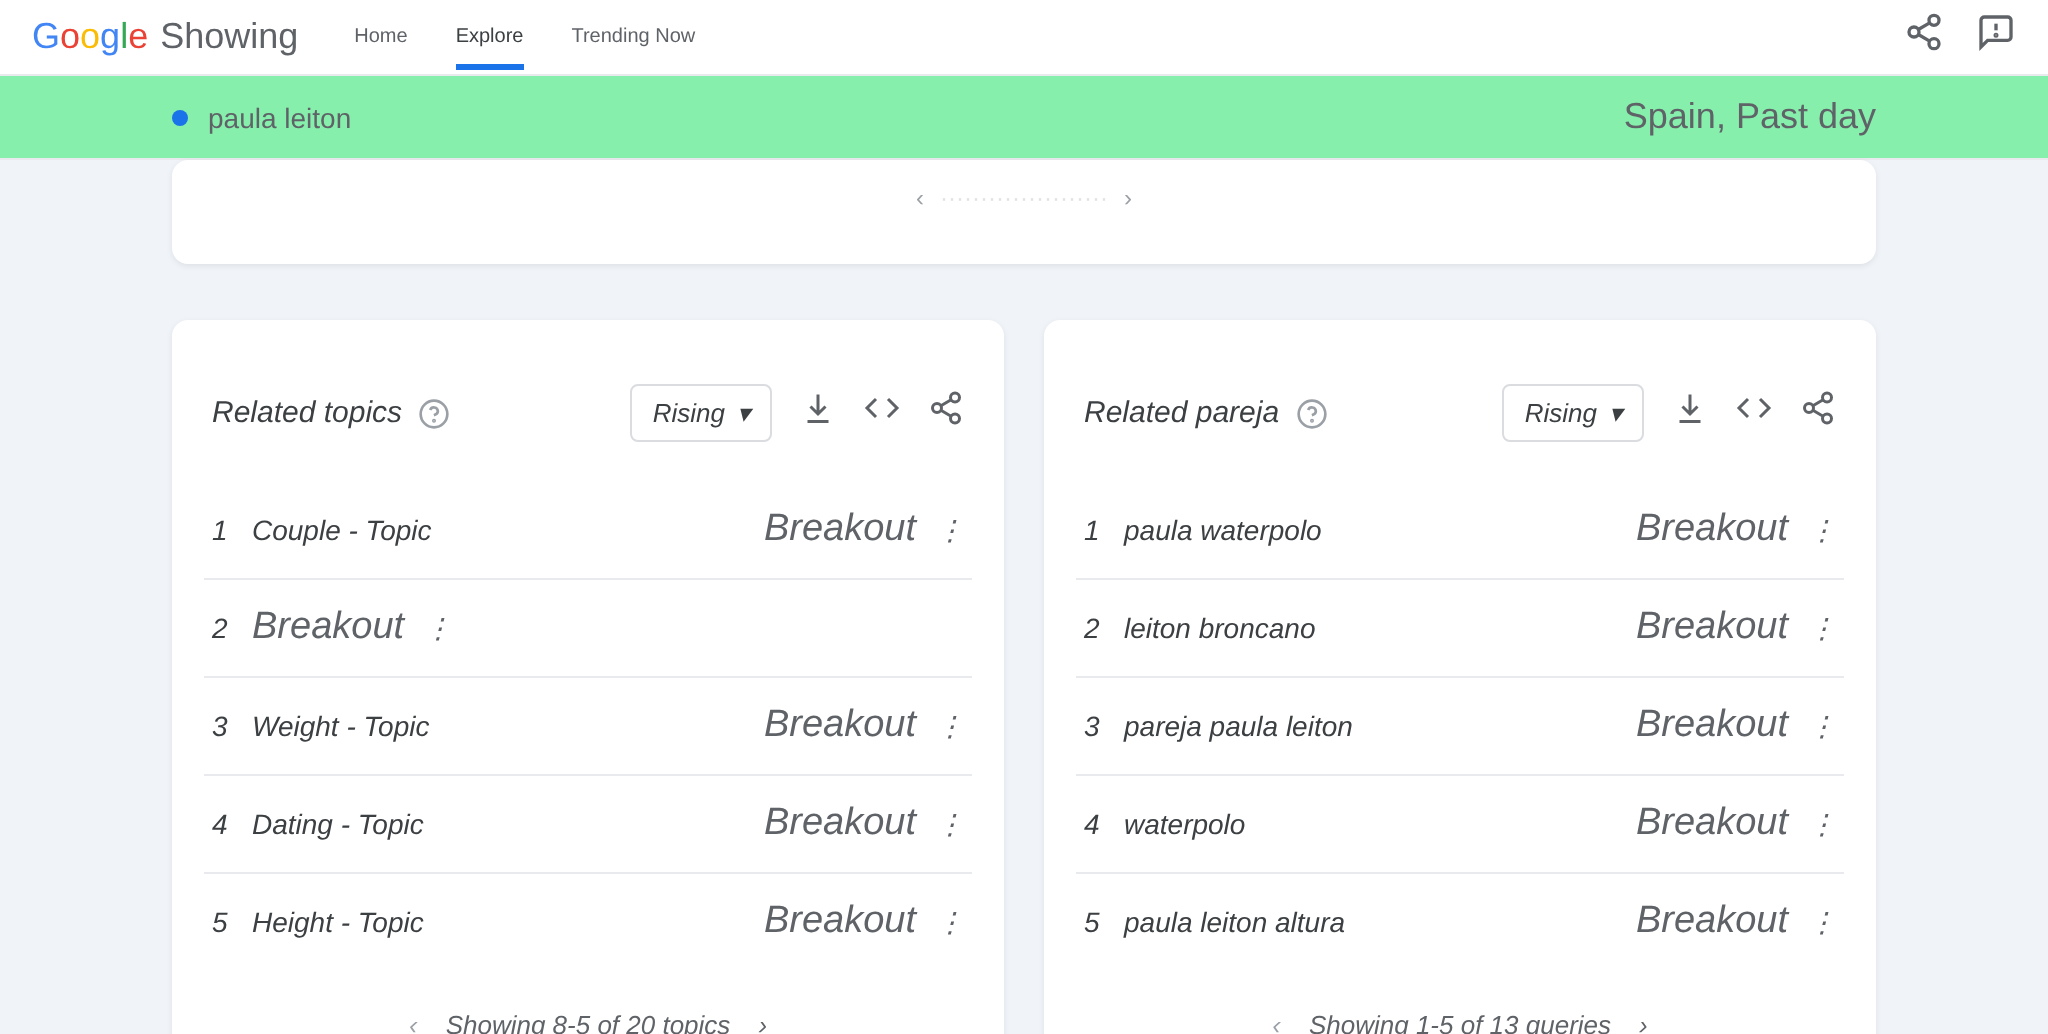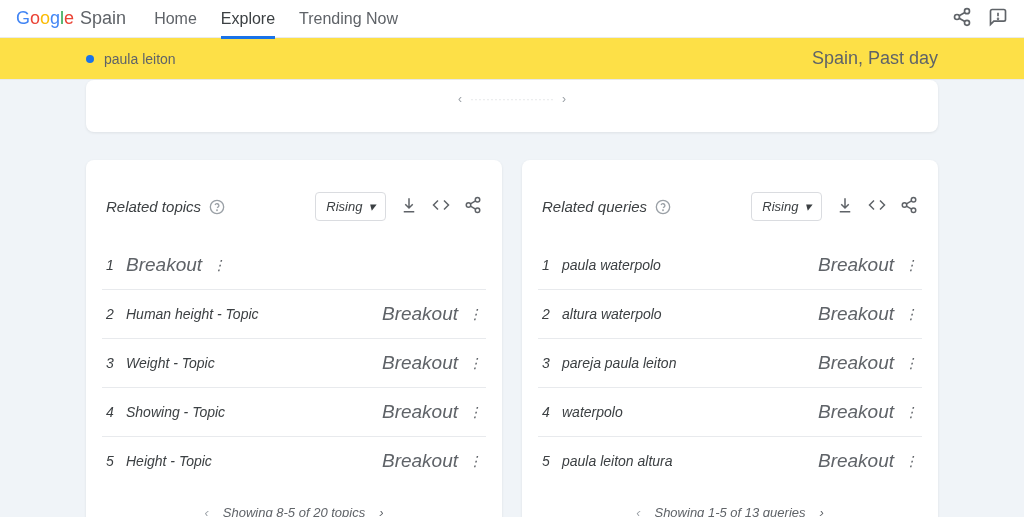--- a/index.html
+++ b/index.html
@@ -10,27 +10,27 @@
     .logo { display: flex; align-items: center; gap: 4px; font-size: 18px; font-weight: 500; }
     .logo-google { display: inline-flex; }
     .logo-g { color: #4285f4; }
     .logo-o1 { color: #ea4335; }
     .logo-o2 { color: #fbbc05; }
     .logo-g2 { color: #4285f4; }
     .logo-l { color: #34a853; }
     .logo-e { color: #ea4335; }
     .logo-trends { color: #5f6368; font-weight: 400; margin-left: 2px; }
     .nav { display: flex; gap: 24px; }
-    .nav-item { color: #5f6368; font-size: 16px; font-weight: 500; cursor: pointer; padding: 10px 0; position: relative; }
+    .nav-item { color: #5f6368; font-size: 10px; font-weight: 500; cursor: pointer; padding: 10px 0; position: relative; }
     .nav-item.active { color: #3c4043; }
     .nav-item.active::after { content: ''; position: absolute; bottom: -1px; left: 0; right: 0; height: 3px; background: #1a73e8; }
     .header-right { display: flex; align-items: center; gap: 16px; }
     .header-icon { color: #5f6368; cursor: pointer; }
     
-    .subheader { background: #fde047; padding: 10px 86px; display: flex; justify-content: space-between; align-items: center; border-bottom: 1px solid #e8eaed; }
+    .subheader { background: #86efac; padding: 10px 86px; display: flex; justify-content: space-between; align-items: center; border-bottom: 1px solid #e8eaed; }
     .search-term { display: flex; align-items: center; gap: 10px; font-size: 14px; color: #5f6368; }
     .search-dot { width: 8px; height: 8px; border-radius: 50%; background: #1a73e8; }
     .breadcrumb { font-size: 18px; color: #5f6368; }
     
     .content { padding: 0 86px; display: flex; gap: 20px; }
     .preview-card { background: #fff; border-radius: 8px; box-shadow: 0 1px 3px rgba(0,0,0,0.08); flex: 1; margin-bottom: 28px; padding: 12px 20px; height: 52px; }
     .preview-nav { display: flex; justify-content: center; align-items: center; gap: 8px; font-size: 12px; color: #9aa0a6; }
     
     .card { background: #fff; border-radius: 8px; box-shadow: 0 1px 3px rgba(0,0,0,0.08); flex: 1; padding: 32px 16px 16px; font-style: italic; }
     .card-header { display: flex; justify-content: space-between; align-items: center; margin-bottom: 20px; padding: 0 4px; }
@@ -58,21 +58,21 @@
   <div class="header-left">
     <div class="logo">
       <span class="logo-google">
         <span class="logo-g">G</span>
           <span class="logo-o1">o</span>
           <span class="logo-o2">o</span>
           <span class="logo-g2">g</span>
           <span class="logo-l">l</span>
           <span class="logo-e">e</span>
       </span>
-      <span class="logo-trends">Spain</span>
+      <span class="logo-trends">Showing</span>
     </div>
     <div class="nav">
       <div class="nav-item">Home</div>
       <div class="nav-item active">Explore</div>
       <div class="nav-item">Trending Now</div>
     </div>
   </div>
   <div class="header-right">
     <span class="header-icon">
       <svg width="20" height="20" viewBox="0 0 24 24" fill="none" stroke="currentColor" stroke-width="2">
@@ -147,59 +147,59 @@
               <circle cx="18" cy="19" r="3"></circle>
               <line x1="8.6" y1="13.5" x2="15.4" y2="17.5"></line>
               <line x1="15.4" y1="6.5" x2="8.6" y2="10.5"></line>
             </svg>
         </span>
       </div>
     </div>
     <div>
       <div class="list-row">
           <span class="row-num">1</span>
+          <span class="row-text">Couple - Topic</span>
           <span class="row-badge">Breakout</span>
           <span class="row-menu">⋮</span>
         </div>
       <div class="list-row">
           <span class="row-num">2</span>
-          <span class="row-text">Human height - Topic</span>
           <span class="row-badge">Breakout</span>
           <span class="row-menu">⋮</span>
         </div>
       <div class="list-row">
           <span class="row-num">3</span>
           <span class="row-text">Weight - Topic</span>
           <span class="row-badge">Breakout</span>
           <span class="row-menu">⋮</span>
         </div>
       <div class="list-row">
           <span class="row-num">4</span>
-          <span class="row-text">Showing - Topic</span>
+          <span class="row-text">Dating - Topic</span>
           <span class="row-badge">Breakout</span>
           <span class="row-menu">⋮</span>
         </div>
       <div class="list-row">
           <span class="row-num">5</span>
           <span class="row-text">Height - Topic</span>
           <span class="row-badge">Breakout</span>
           <span class="row-menu">⋮</span>
         </div>
     </div>
     <div class="pagination">
       <span class="page-arrow">‹</span>
       <span>Showing 8-5 of 20 topics</span>
       <span class="page-arrow active">›</span>
     </div>
   </div>
 
   <div class="card">
     <div class="card-header">
       <div class="card-title">
-        <span>Related queries</span>
+        <span>Related pareja</span>
         <span class="help-icon">
           <svg width="16" height="16" viewBox="0 0 24 24" fill="none" stroke="currentColor" stroke-width="2">
               <circle cx="12" cy="12" r="10"></circle>
               <path d="M9.1 9a3 3 0 015.8 1c0 2-3 3-3 3"></path>
               <circle cx="12" cy="17" r="0.5" fill="currentColor"></circle>
             </svg>
         </span>
       </div>
       <div class="card-controls">
         <div class="dropdown">
@@ -230,21 +230,21 @@
     </div>
     <div>
       <div class="list-row">
           <span class="row-num">1</span>
           <span class="row-text">paula waterpolo</span>
           <span class="row-badge">Breakout</span>
           <span class="row-menu">⋮</span>
         </div>
       <div class="list-row">
           <span class="row-num">2</span>
-          <span class="row-text">altura waterpolo</span>
+          <span class="row-text">leiton broncano</span>
           <span class="row-badge">Breakout</span>
           <span class="row-menu">⋮</span>
         </div>
       <div class="list-row">
           <span class="row-num">3</span>
           <span class="row-text">pareja paula leiton</span>
           <span class="row-badge">Breakout</span>
           <span class="row-menu">⋮</span>
         </div>
       <div class="list-row">

